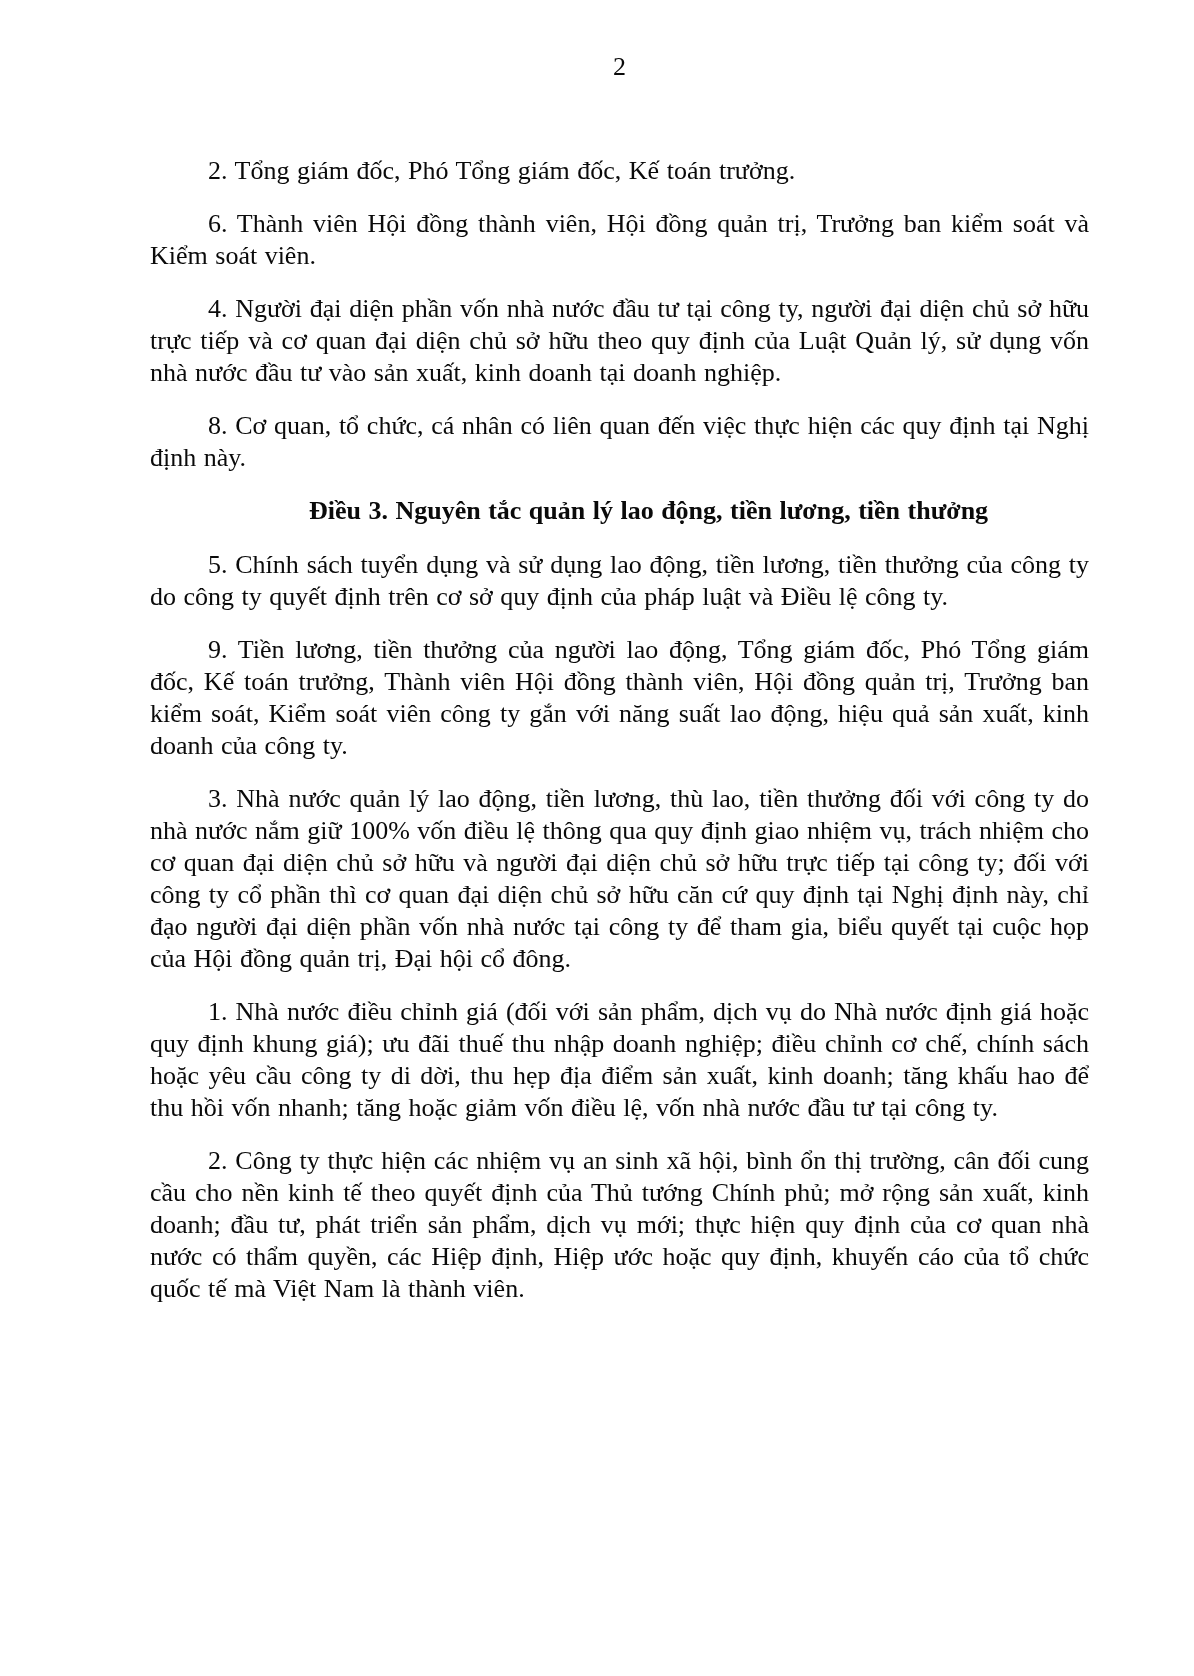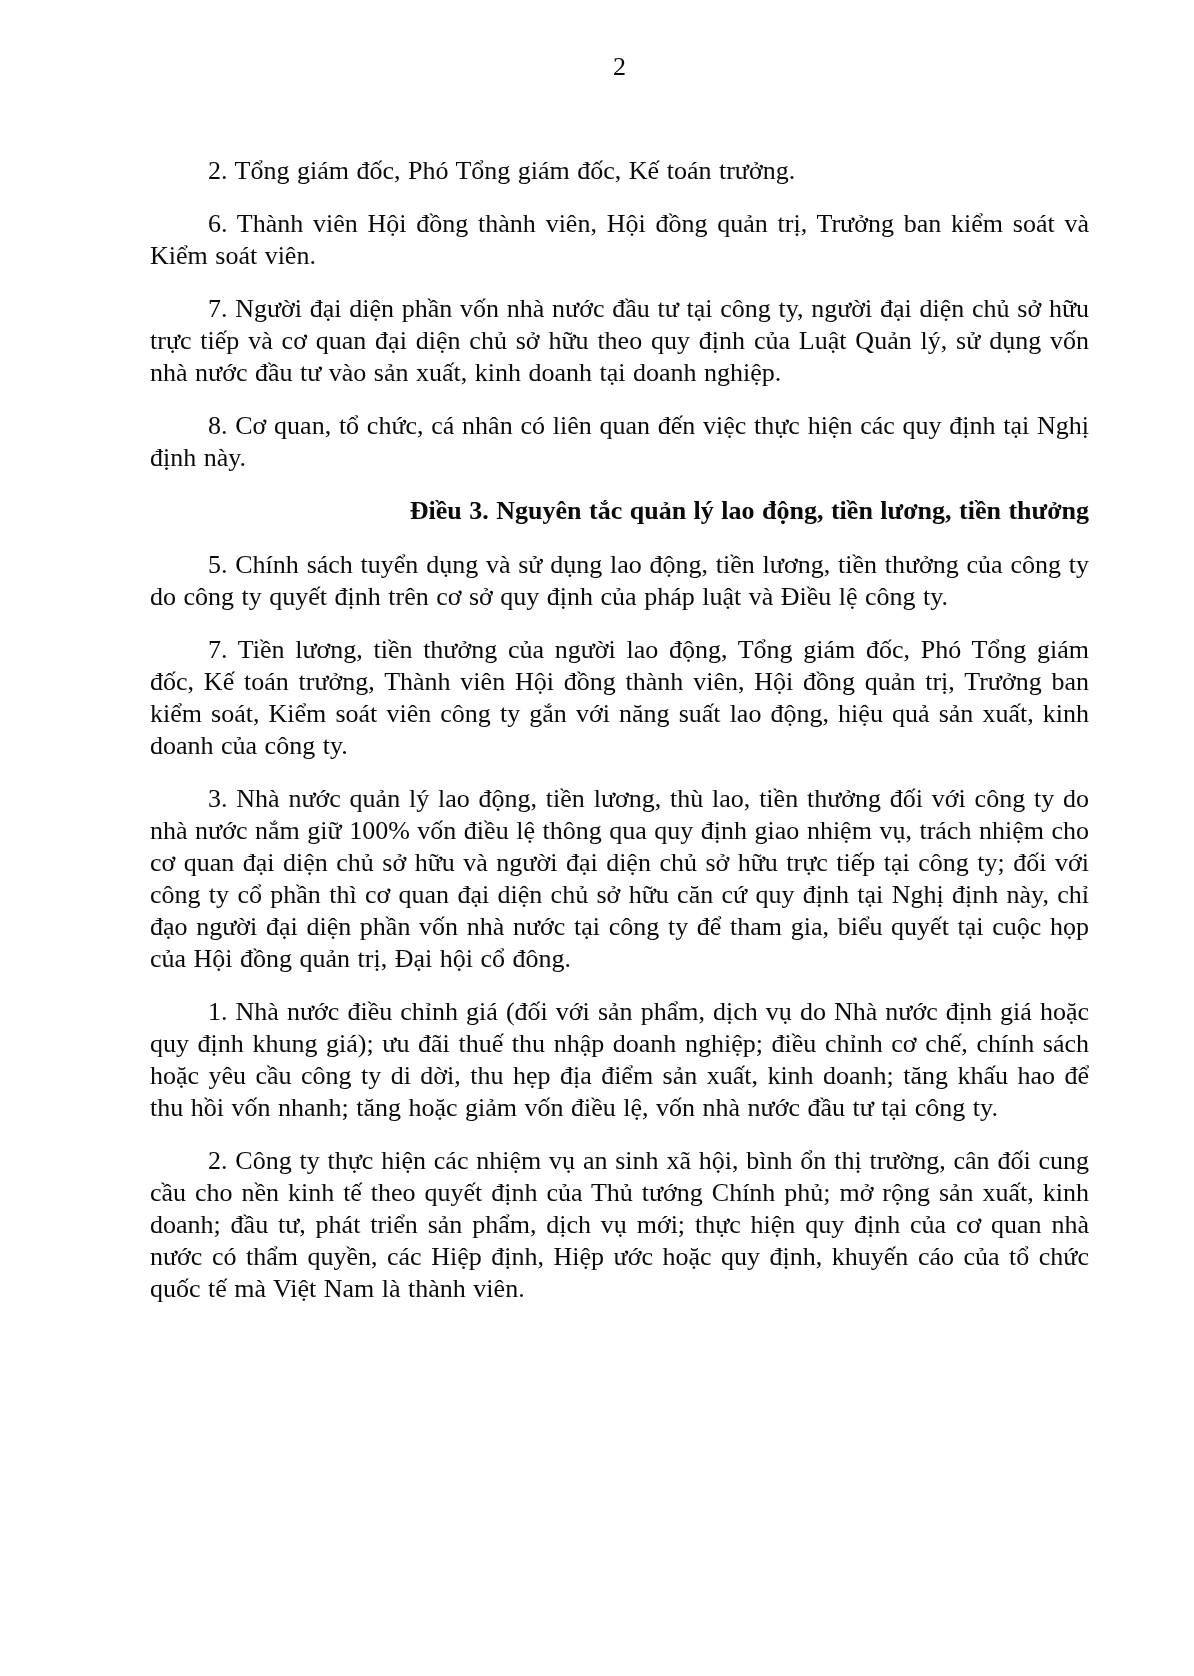--- a/index.html
+++ b/index.html
@@ -35,36 +35,36 @@
   .content p {
     margin: 0 0 21px 0;
     font-size: 26px;
     line-height: 32px;
     text-align: justify;
     text-indent: 58px;
     word-spacing: 1px;
   }
   .content p.heading {
     font-weight: bold;
-    text-align: right;
+    text-align: center;
     margin-top: 2px;
     margin-bottom: 22px;
   }
 </style>
 </head>
 <body>
 
 <div class="page">
   <div class="page-number">2</div>
 
   <div class="content">
     <p>2. Tổng giám đốc, Phó Tổng giám đốc, Kế toán trưởng.</p>
     <p>6. Thành viên Hội đồng thành viên, Hội đồng quản trị, Trưởng ban kiểm soát và Kiểm soát viên.</p>
-    <p>7. Người đại diện phần vốn nhà nước đầu tư tại công ty, người đại diện chủ sở hữu trực tiếp và cơ quan đại diện chủ sở hữu theo quy định của Luật Quản lý, sử dụng vốn nhà nước đầu tư vào sản xuất, kinh doanh tại doanh nghiệp.</p>
+    <p>4. Người đại diện phần vốn nhà nước đầu tư tại công ty, người đại diện chủ sở hữu trực tiếp và cơ quan đại diện chủ sở hữu theo quy định của Luật Quản lý, sử dụng vốn nhà nước đầu tư vào sản xuất, kinh doanh tại doanh nghiệp.</p>
     <p>8. Cơ quan, tổ chức, cá nhân có liên quan đến việc thực hiện các quy định tại Nghị định này.</p>
     <p class="heading">Điều 3. Nguyên tắc quản lý lao động, tiền lương, tiền thưởng</p>
     <p>5. Chính sách tuyển dụng và sử dụng lao động, tiền lương, tiền thưởng của công ty do công ty quyết định trên cơ sở quy định của pháp luật và Điều lệ công ty.</p>
-    <p>7. Tiền lương, tiền thưởng của người lao động, Tổng giám đốc, Phó Tổng giám đốc, Kế toán trưởng, Thành viên Hội đồng thành viên, Hội đồng quản trị, Trưởng ban kiểm soát, Kiểm soát viên công ty gắn với năng suất lao động, hiệu quả sản xuất, kinh doanh của công ty.</p>
+    <p>9. Tiền lương, tiền thưởng của người lao động, Tổng giám đốc, Phó Tổng giám đốc, Kế toán trưởng, Thành viên Hội đồng thành viên, Hội đồng quản trị, Trưởng ban kiểm soát, Kiểm soát viên công ty gắn với năng suất lao động, hiệu quả sản xuất, kinh doanh của công ty.</p>
     <p>3. Nhà nước quản lý lao động, tiền lương, thù lao, tiền thưởng đối với công ty do nhà nước nắm giữ 100% vốn điều lệ thông qua quy định giao nhiệm vụ, trách nhiệm cho cơ quan đại diện chủ sở hữu và người đại diện chủ sở hữu trực tiếp tại công ty; đối với công ty cổ phần thì cơ quan đại diện chủ sở hữu căn cứ quy định tại Nghị định này, chỉ đạo người đại diện phần vốn nhà nước tại công ty để tham gia, biểu quyết tại cuộc họp của Hội đồng quản trị, Đại hội cổ đông.</p>
     <p>1. Nhà nước điều chỉnh giá (đối với sản phẩm, dịch vụ do Nhà nước định giá hoặc quy định khung giá); ưu đãi thuế thu nhập doanh nghiệp; điều chỉnh cơ chế, chính sách hoặc yêu cầu công ty di dời, thu hẹp địa điểm sản xuất, kinh doanh; tăng khấu hao để thu hồi vốn nhanh; tăng hoặc giảm vốn điều lệ, vốn nhà nước đầu tư tại công ty.</p>
     <p>2. Công ty thực hiện các nhiệm vụ an sinh xã hội, bình ổn thị trường, cân đối cung cầu cho nền kinh tế theo quyết định của Thủ tướng Chính phủ; mở rộng sản xuất, kinh doanh; đầu tư, phát triển sản phẩm, dịch vụ mới; thực hiện quy định của cơ quan nhà nước có thẩm quyền, các Hiệp định, Hiệp ước hoặc quy định, khuyến cáo của tổ chức quốc tế mà Việt Nam là thành viên.</p>
   </div>
 </div>
 
 </body></html>

